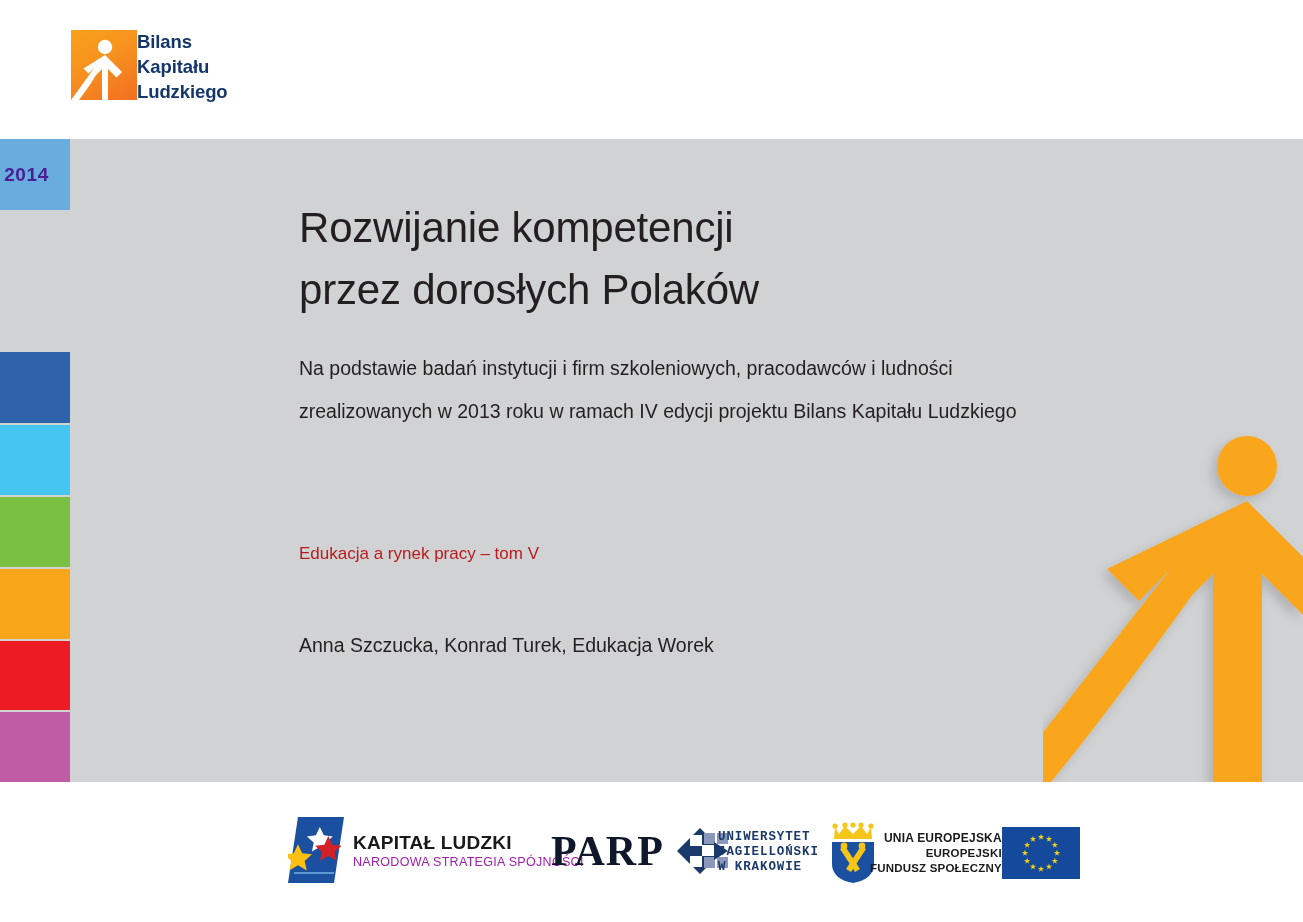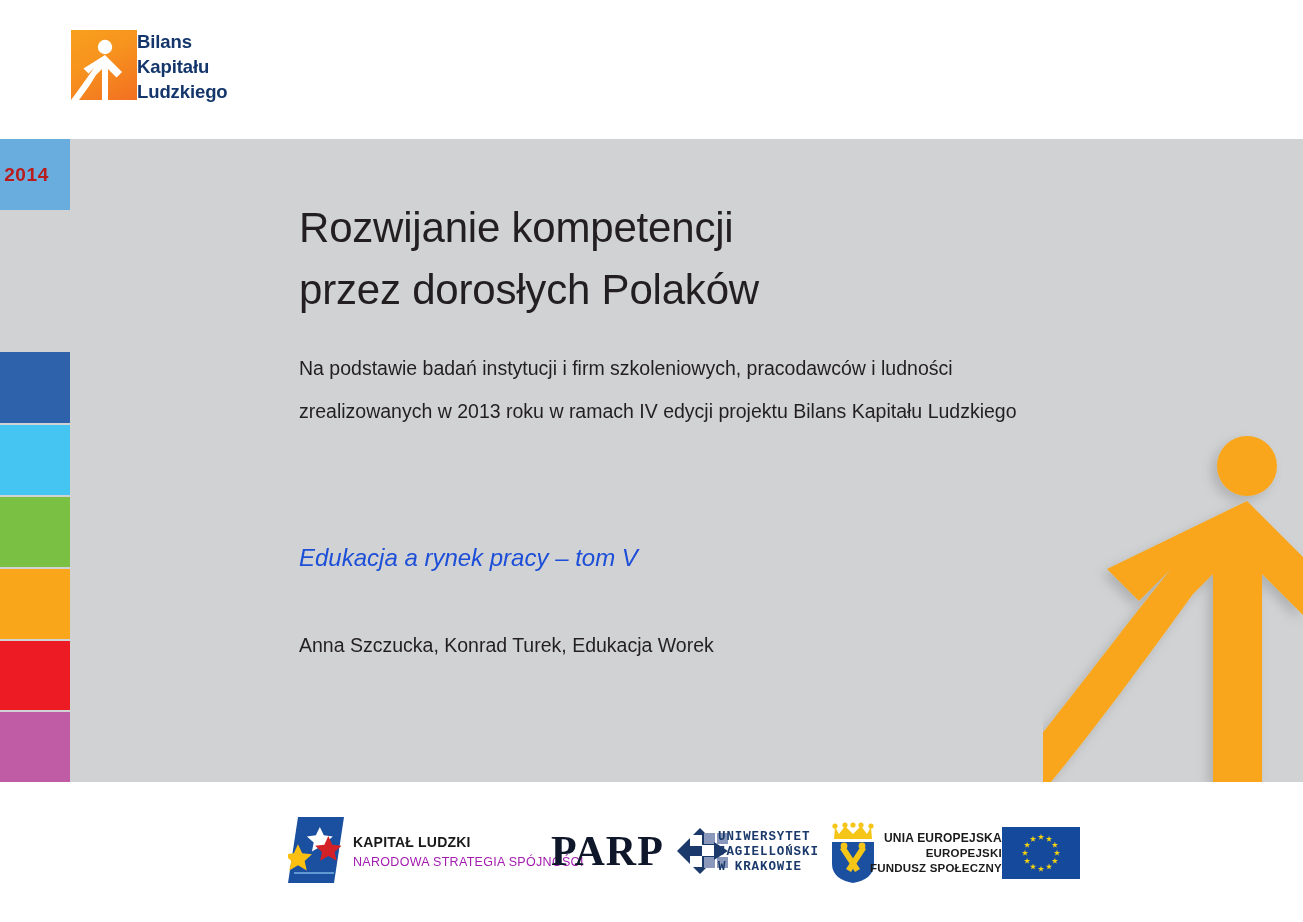--- a/index.html
+++ b/index.html
@@ -39,58 +39,58 @@
   .cell.c-2014{ background:#69addf; }
   .cell.c-dblue{ background:#2e63ac; }
   .cell.c-cyan{ background:#45c6f2; }
   .cell.c-green{ background:#7ac143; }
   .cell.c-orange{ background:#faa61a; }
   .cell.c-red{ background:#ed1c24; }
   .cell.c-magenta{ background:#c05ca6; }
   #year-label{
     position:absolute; left:0; top:0; width:53px; height:71px;
     display:flex; align-items:center; justify-content:center;
-    color:#b91c1c; font-weight:bold; font-size:19px; letter-spacing:0.6px;
+    color:#4c1d95; font-weight:bold; font-size:19px; letter-spacing:0.6px;
   }
 
   
   #content{ position:absolute; left:299px; top:0; width:900px; }
   #title{
     position:absolute; top:58px; left:0; width:900px;
     font-size:42px; line-height:62px; color:#231f20; font-weight:normal;
     letter-spacing:-0.2px;
   }
   #title .l{ display:block; }
   #subtitle{
     position:absolute; top:208px; left:0; width:880px;
     font-size:19.5px; line-height:43px; color:#231f20;
   }
   #subtitle .l{ display:block; }
   #series{
     position:absolute; top:405px; left:0;
-    font-size:24px; color:#1d4ed8;font-style:italic;
+    font-size:17px; color:#b91c1c;
   }
   #authors{
     position:absolute; top:495px; left:0;
     font-size:19.5px; color:#231f20;
   }
 
   
   #figure{ position:absolute; right:0; top:280px; width:260px; height:363px; }
 
   
   #footer{
     position:absolute; left:0; top:805px; width:1303px; height:100px;
     display:flex; align-items:center;
   }
   .logo{ position:absolute; display:flex; align-items:center; }
 
   #logo-kl{ left:288px; top:12px; gap:9px; }
   #kl-text{ display:flex; flex-direction:column; }
-  #kl-title{ font-size:14px; font-weight:bold; color:#1a1a1a; letter-spacing:0.2px; line-height:23px;}
+  #kl-title{ font-size:19px; font-weight:bold; color:#1a1a1a; letter-spacing:0.2px; line-height:23px;}
   #kl-sub{ font-size:12.5px; color:#a21caf; letter-spacing:0.3px; line-height:16px; }
 
   #logo-parp{ left:551px; top:22px; gap:12px; }
   #parp-text{ font-family:"Liberation Serif", serif; font-size:42px; font-weight:bold; color:#0f172a; letter-spacing:1px; }
 
   #logo-uj{ left:718px; top:16px; gap:8px; }
   #uj-text{ font-family:Liberation Mono, monospace; font-size:12.5px; font-weight:bold; color:#1b3a6b; line-height:15px; letter-spacing:0.9px; }
   #uj-text span{ display:block; }
 
   #logo-ue{ left:870px; top:22px; }

